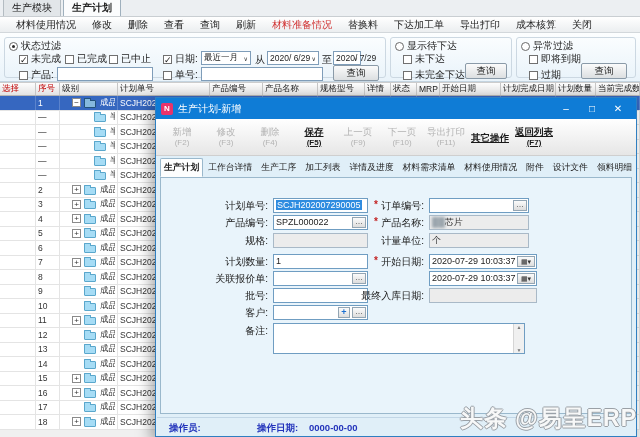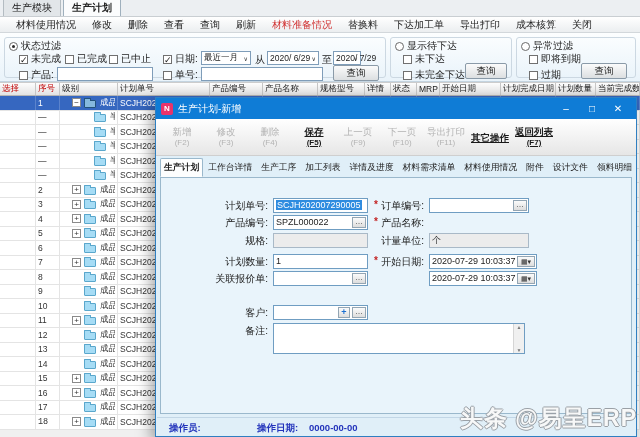--- a/index.html
+++ b/index.html
@@ -685,21 +685,21 @@
       <div class="td c7" style="width: 26px;"></div>
       <div class="td c8" style="width: 26px;"></div>
       <div class="td c9" style="width: 23px;"></div>
       <div class="td c10" style="width: 61px;"></div>
       <div class="td c11" style="width: 55px;"></div>
       <div class="td c12" style="width: 40px;"></div>
       <div class="td c13" style="width: 44px;"></div>
     </div>
     <div class="trow">
       <div class="td c0" style="width: 36px;"></div>
-      <div class="td c1" style="width: 24px; font-family: Liberation Mono, monospace;">18</div>
+      <div class="td c1" style="width: 24px;">18</div>
       <div class="td c2" style="width: 58px;">
         <span class="expand">+</span>
         <span class="folder"></span>
         <span class="lvl">成品</span>
       </div>
       <div class="td c3" style="width: 92px;">SCJH202007</div>
       <div class="td c4" style="width: 53px;"></div>
       <div class="td c5" style="width: 55px;"></div>
       <div class="td c6" style="width: 47px;"></div>
       <div class="td c7" style="width: 26px;"></div>
@@ -778,38 +778,45 @@
       <span class="fld f1"><span class="hl">SCJH202007290005</span></span>
       <span class="req">*</span>
       <span class="flabR">订单编号:</span>
       <span class="fld f2"><span></span><span class="dots"></span></span>
     </div>
     <div class="frow" style="top:37px;">
       <span class="flab">产品编号:</span>
       <span class="fld f1"><span>SPZL000022</span><span class="dots"></span></span>
       <span class="req">*</span>
       <span class="flabR">产品名称:</span>
+      <span class="fld f2 dis"><span style="filter:blur(1.5px);color:#9aa4ac;">██</span><span>芯片</span></span>
     </div>
     <div class="frow" style="top:55px;">
       <span class="flab">规格:</span>
       <span class="fld f1 dis"><span></span></span>
       <span class="flabR">计量单位:</span>
       <span class="fld f2 dis"><span>个</span></span>
     </div>
     <div class="frow" style="top:76px;">
       <span class="flab">计划数量:</span>
       <span class="fld f1"><span>1</span></span>
       <span class="req">*</span>
       <span class="flabR">开始日期:</span>
       <span class="fld f2" style="width:108px;"><span>2020-07-29 10:03:37</span><span class="cal"></span></span>
     </div>
     <div class="frow" style="top:93px;">
       <span class="flab">关联报价单:</span>
       <span class="fld f1"><span></span><span class="dots"></span></span>
       <span class="fld f2" style="width:108px;"><span>2020-07-29 10:03:37</span><span class="cal"></span></span>
+    </div>
+    <div class="frow" style="top:110px;">
+      <span class="flab">批号:</span>
+      <span class="fld f1"><span></span></span>
+      <span class="flabR">最终入库日期:</span>
+      <span class="fld f2 dis" style="width:108px;"><span></span></span>
     </div>
     <div class="frow" style="top:127px;">
       <span class="flab">客户:</span>
       <span class="fld f1"><span></span><span class="plus"></span><span class="dots"></span></span>
     </div>
     <div class="frow" style="top:145px;height:32px;">
       <span class="flab">备注:</span>
       <span class="remark">
         <span></span>
         <span class="sb">

